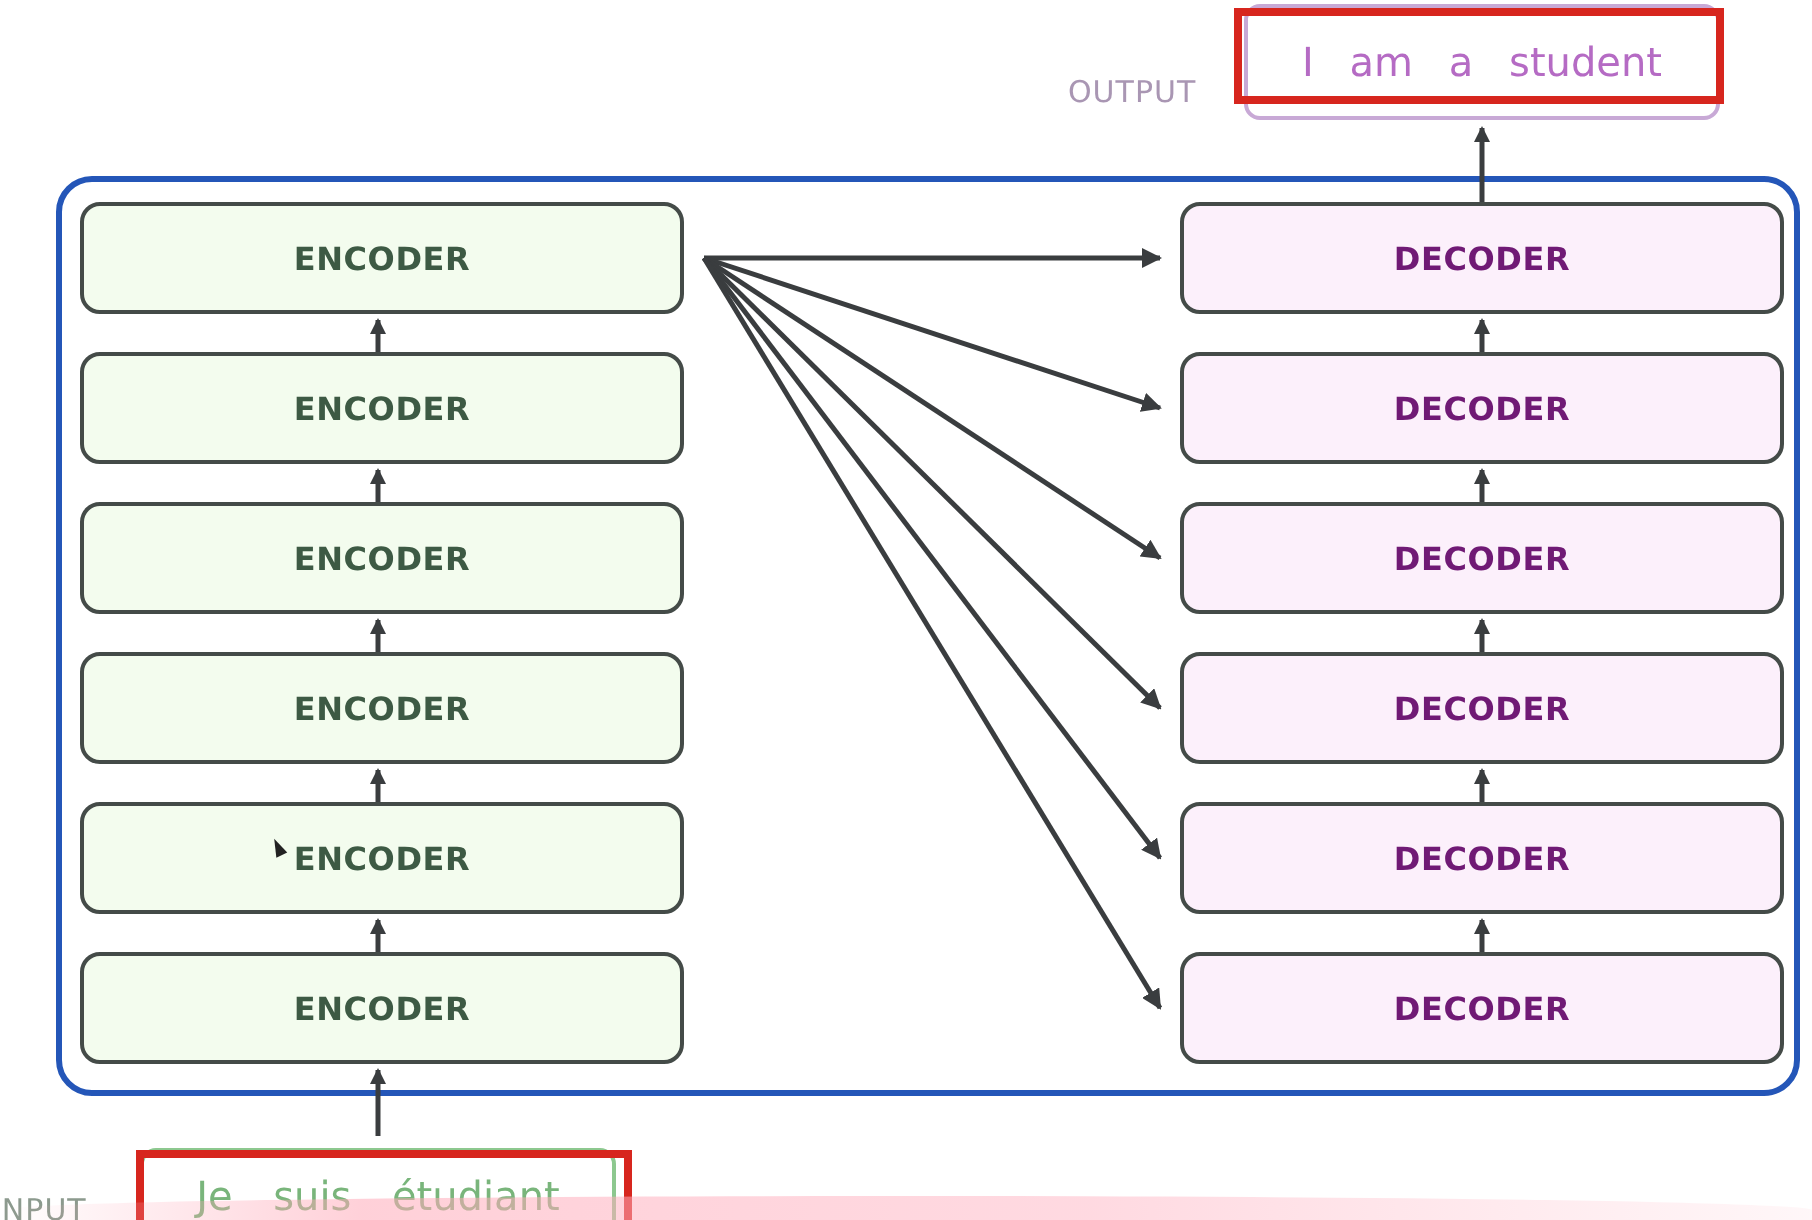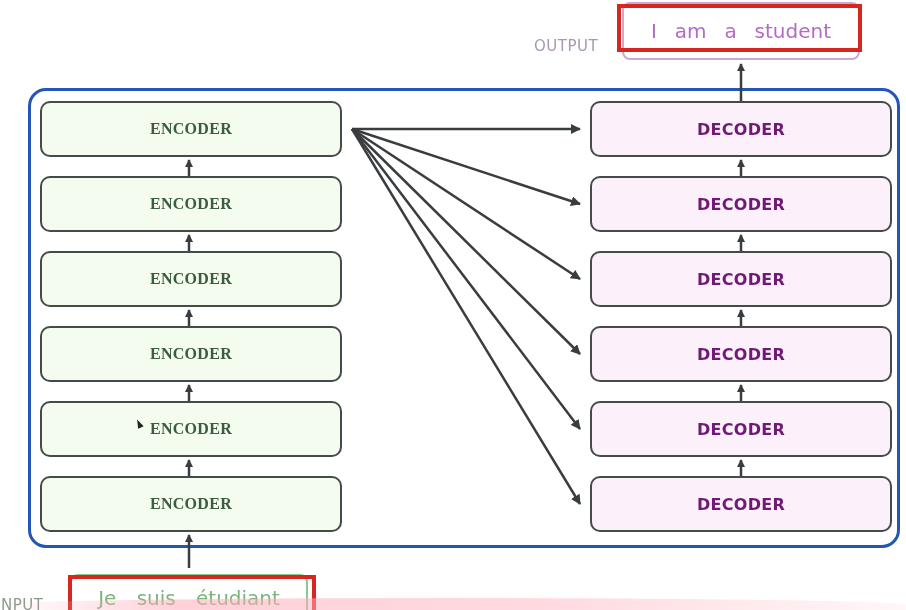--- a/index.html
+++ b/index.html
@@ -11,21 +11,21 @@
     .outer-frame {
       position: absolute; left: 28px; top: 88px; width: 872px; height: 460px;
       border: 3px solid #2456b8; border-radius: 18px; box-sizing: border-box;
     }
     .block {
       position: absolute; width: 302px; height: 56px; box-sizing: border-box;
       border: 2.5px solid #444b48; border-radius: 10px;
       display: flex; align-items: center; justify-content: center;
       font-size: 16px; font-weight: bold; letter-spacing: 0.3px;
     }
-    .encoder { left: 40px; background: #f3fcee; color: #3d5a44; font-family: Liberation Serif, serif; }
+    .encoder { left: 40px; background: #f3fcee; color: #3d5a44; }
     .decoder { left: 590px; background: #fcf0fb; color: #701a75; }
     svg.arrows { position: absolute; left: 0; top: 0; width: 906px; height: 610px; pointer-events: none; }
     .io-box {
       position: absolute; box-sizing: border-box; border-radius: 8px;
       display: flex; align-items: center; justify-content: space-around;
       font-size: 20px;
     }
     .output-box { left: 622px; top: 2px; width: 238px; height: 58px; border: 2px solid #c8a9d6; color: #b56bc4; padding: 0 18px; }
     .output-highlight { position: absolute; left: 617px; top: 4px; width: 245px; height: 48px; border: 4px solid #d7261e; box-sizing: border-box; }
     .output-label { position: absolute; left: 534px; top: 17px; font-size: 15px; color: #a996b3; letter-spacing: 0.5px; margin-top: 20px; }

